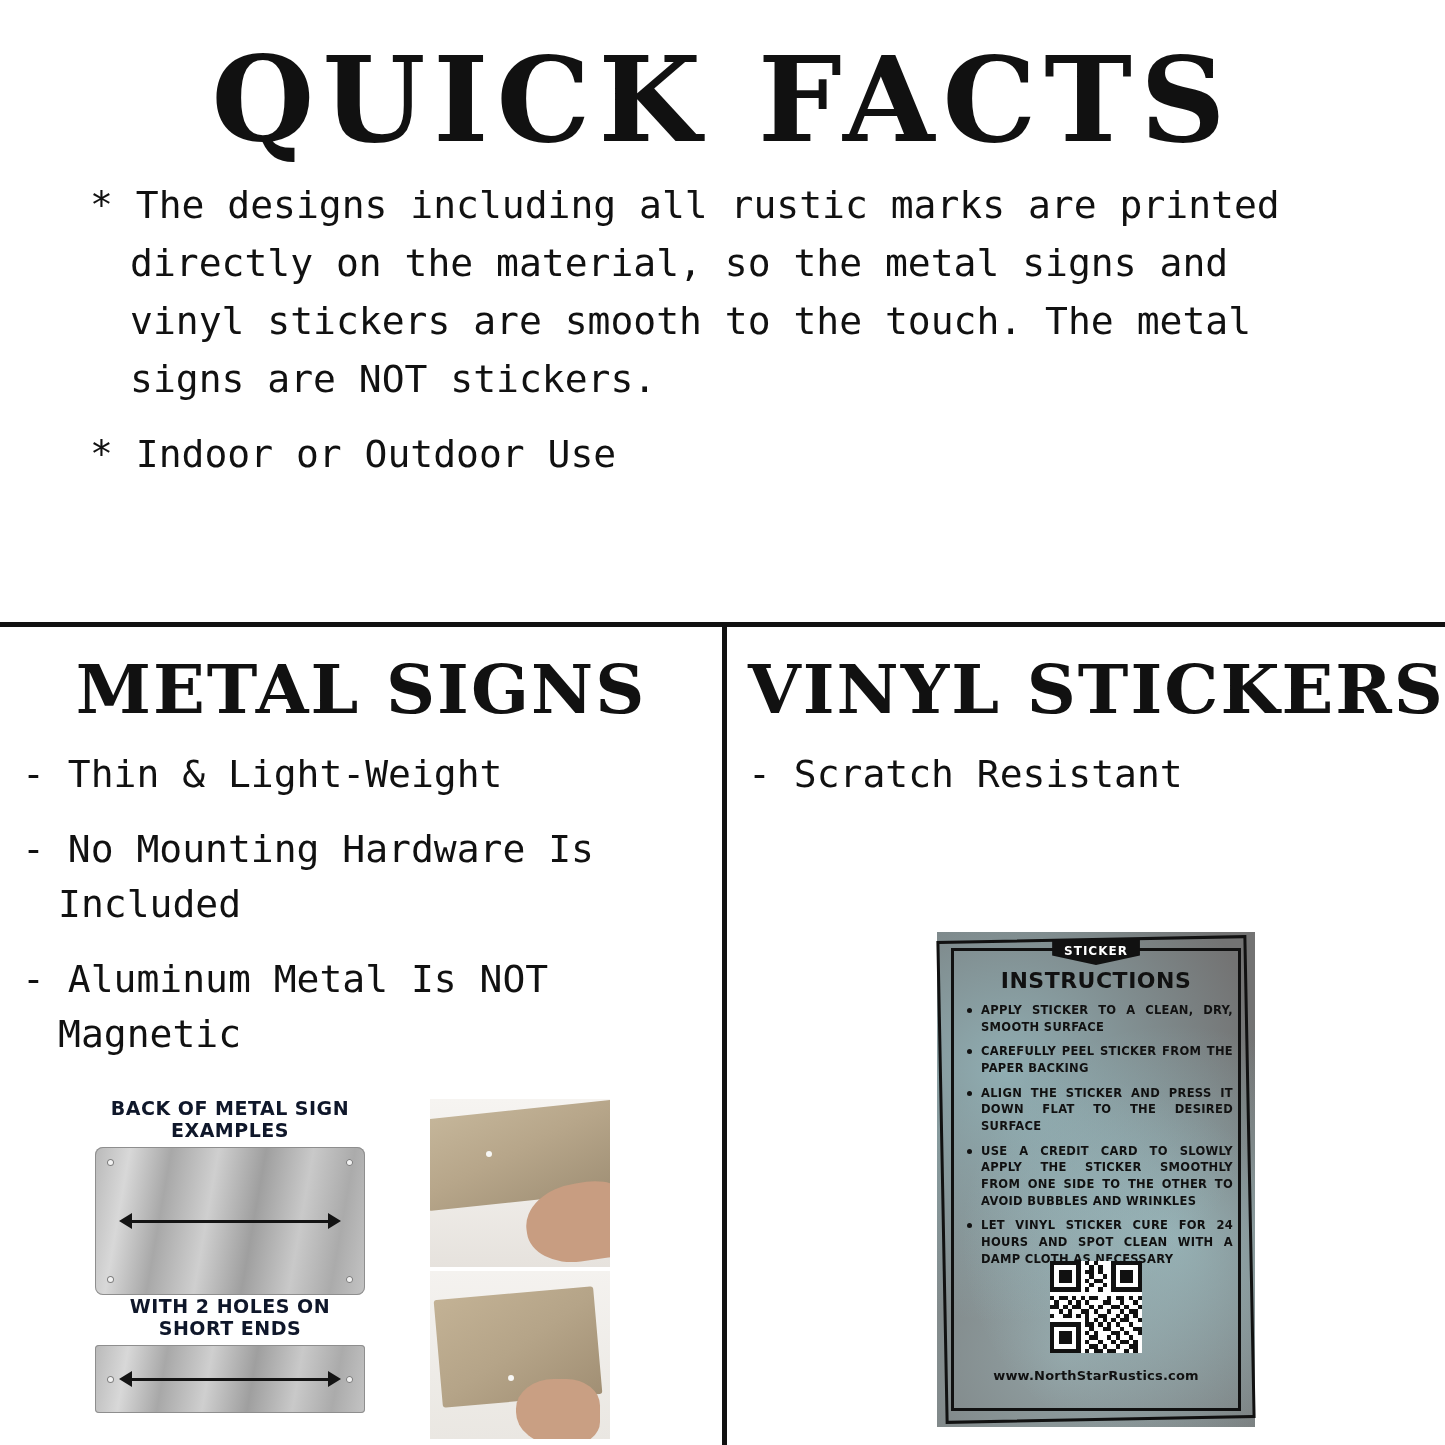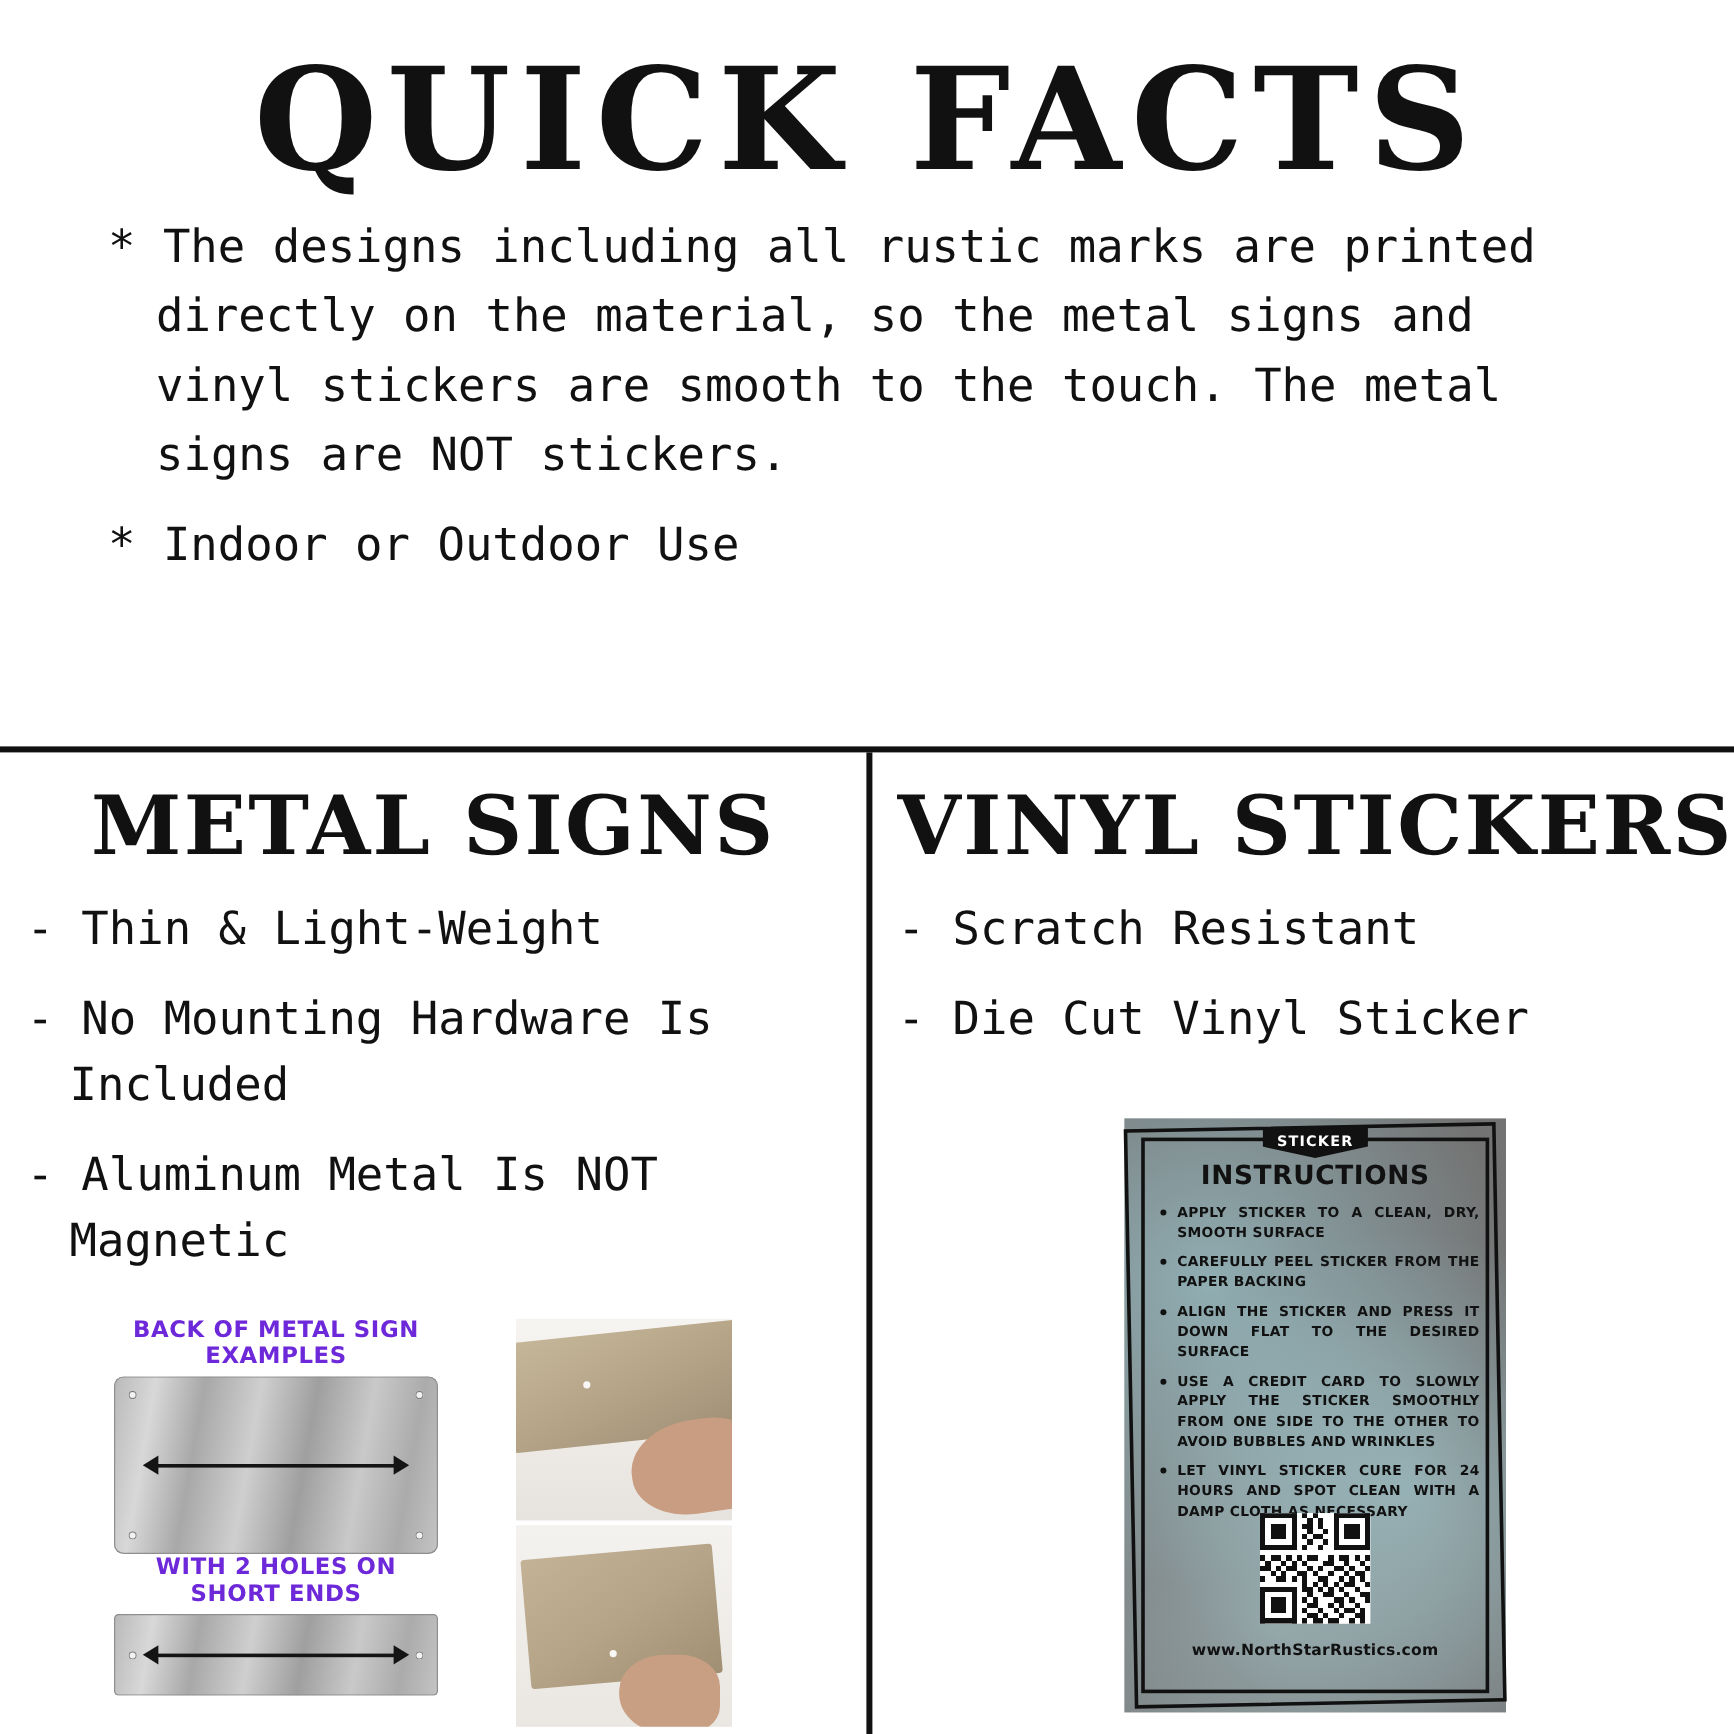--- a/index.html
+++ b/index.html
@@ -136,21 +136,21 @@
   }
 
   .cap {
     font-family: "DejaVu Sans", sans-serif;
     font-size: 19px;
     font-weight: bold;
     letter-spacing: 0.5px;
     text-align: center;
     width: 270px;
     margin: 0 0 6px 0;
-    color: #6d28d9;
+    color: #0f172a;
   }
 
   .plate {
     width: 270px;
     height: 148px;
     border-radius: 8px;
     background: linear-gradient(100deg, #b9b9b9 0%, #d8d8d8 12%, #a8a8a8 26%, #cfcfcf 42%, #9f9f9f 58%, #c9c9c9 74%, #ababab 88%, #c4c4c4 100%);
     position: relative;
     box-shadow: inset 0 0 0 1px #8e8e8e;
   }
@@ -430,21 +430,20 @@
             <span class="dot" style="left:78px; top:104px;"></span>
             <span class="hand"></span>
           </div>
         </div>
       </div>
     </div>
 
     <div class="col right">
       <div class="col-title">VINYL STICKERS</div>
       <div class="bullet">- Scratch Resistant</div>
-      <div class="bullet">- Die Cut Vinyl Sticker</div>
 
       <div class="sticker-card">
         <div class="sticker-bg"></div>
         <div class="frame-outer"></div>
         <div class="frame-inner"></div>
         <div class="sticker-tag">STICKER</div>
         <div class="sticker-title">INSTRUCTIONS</div>
         <ul class="steps">
           <li>APPLY STICKER TO A CLEAN, DRY, SMOOTH SURFACE</li>
           <li>CAREFULLY PEEL STICKER FROM THE PAPER BACKING</li>

